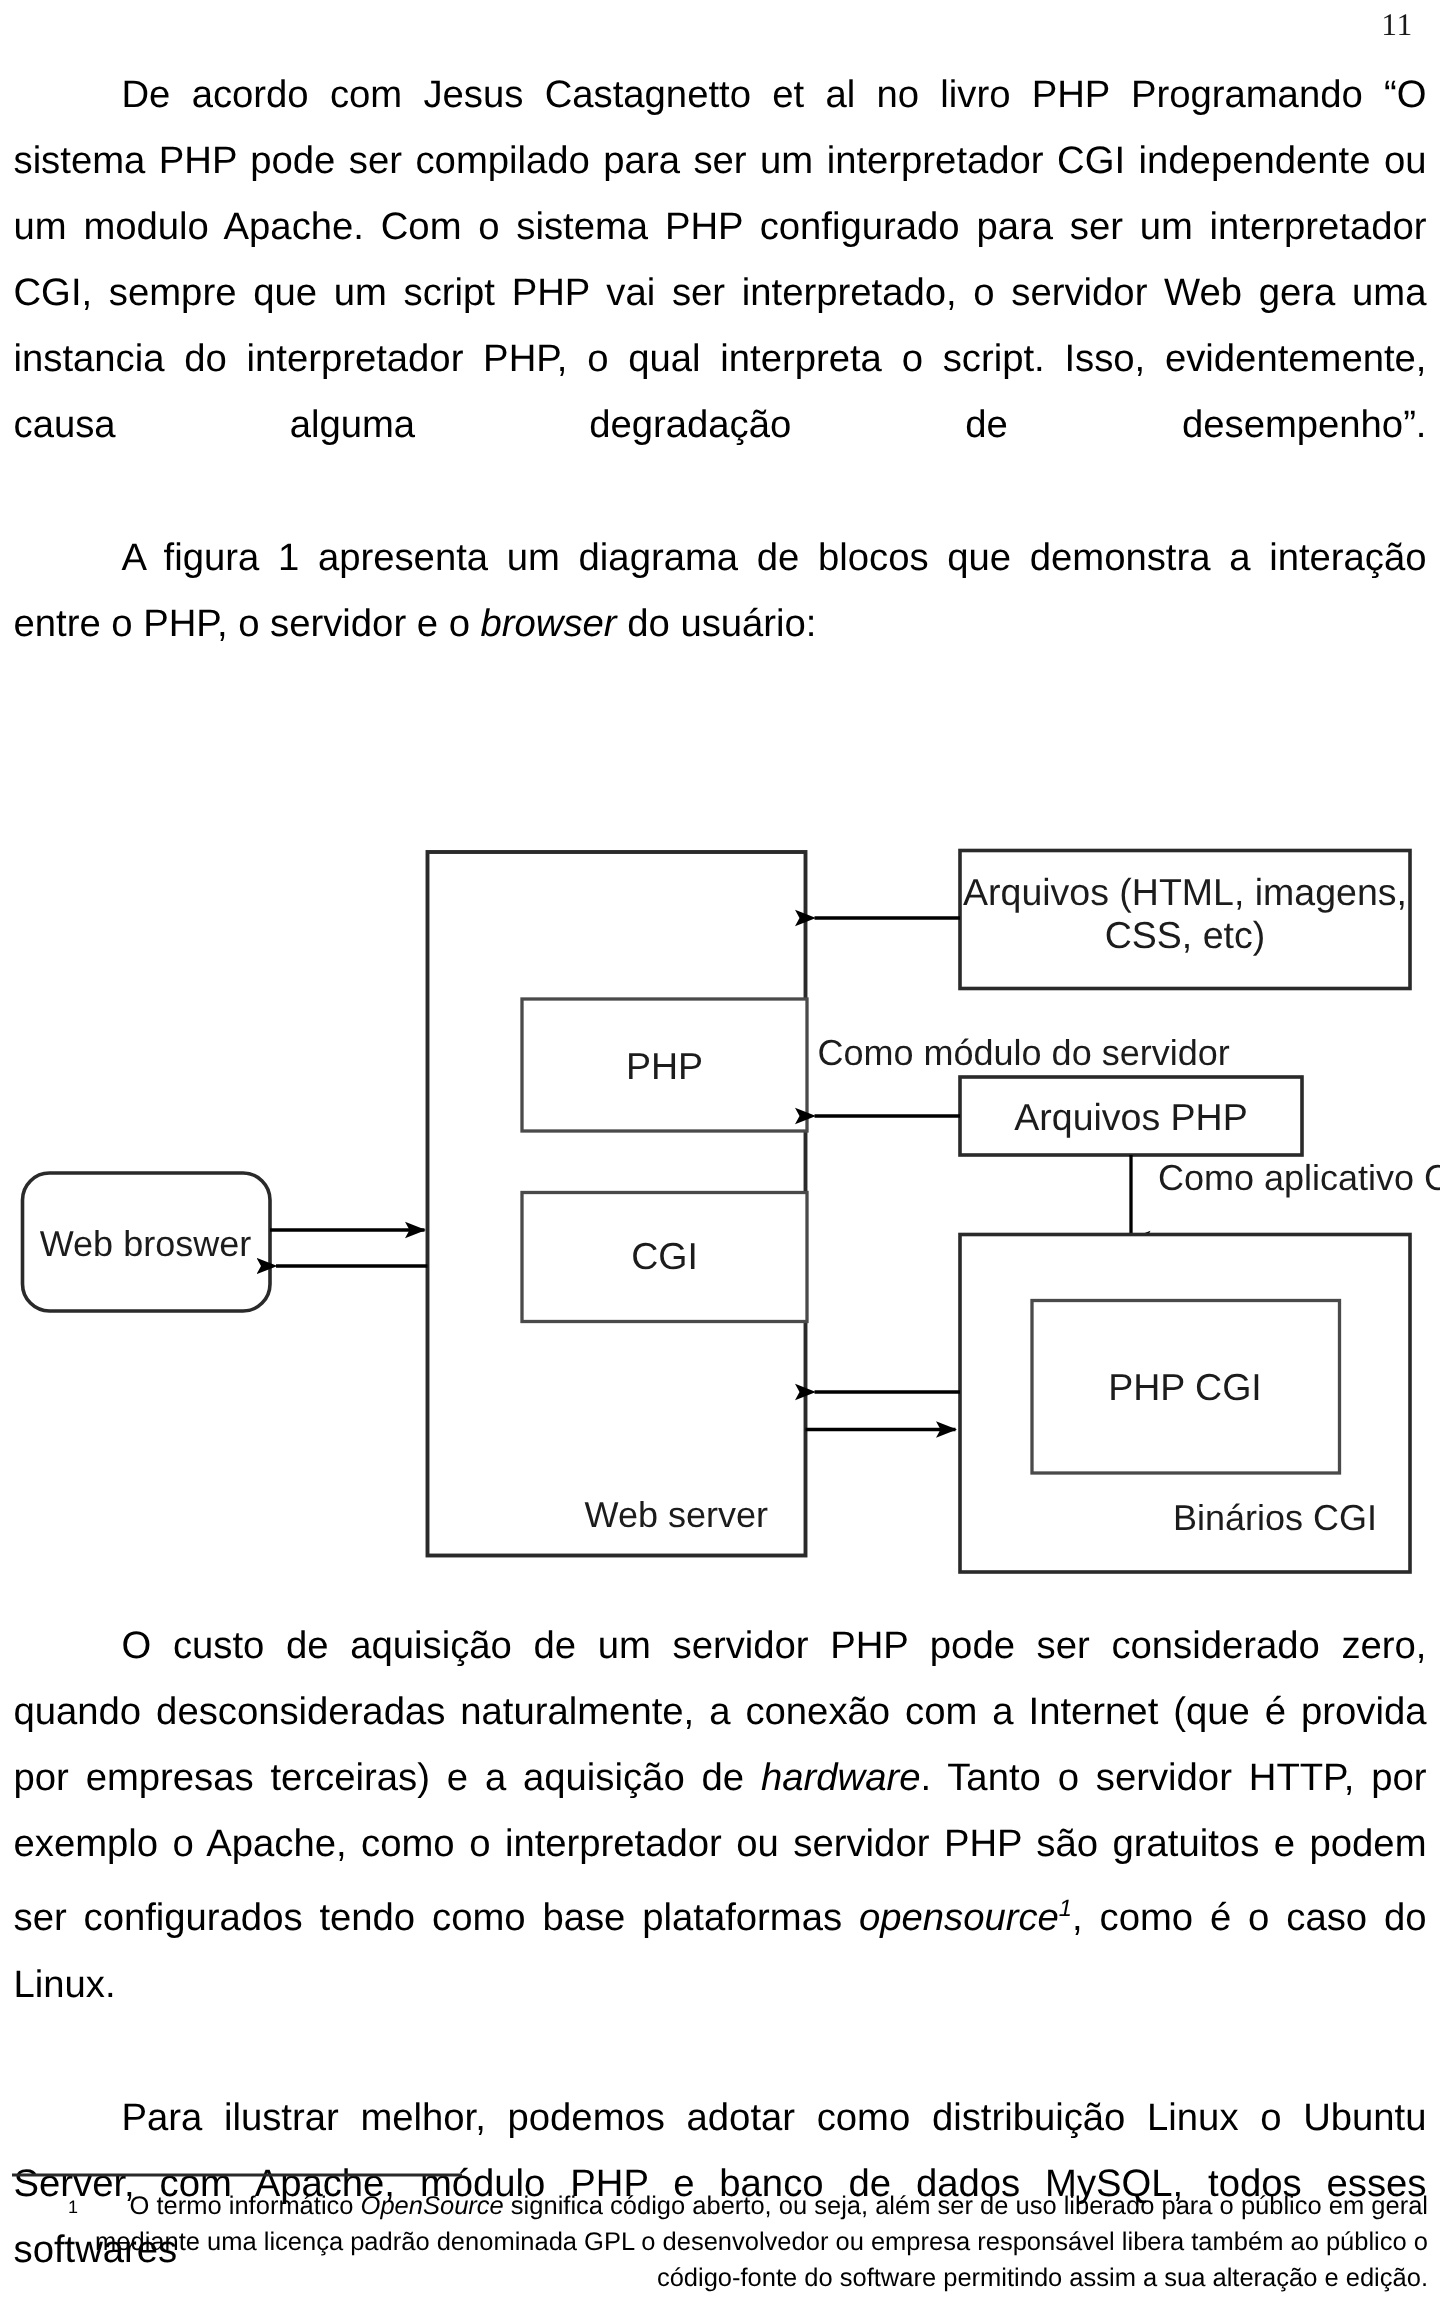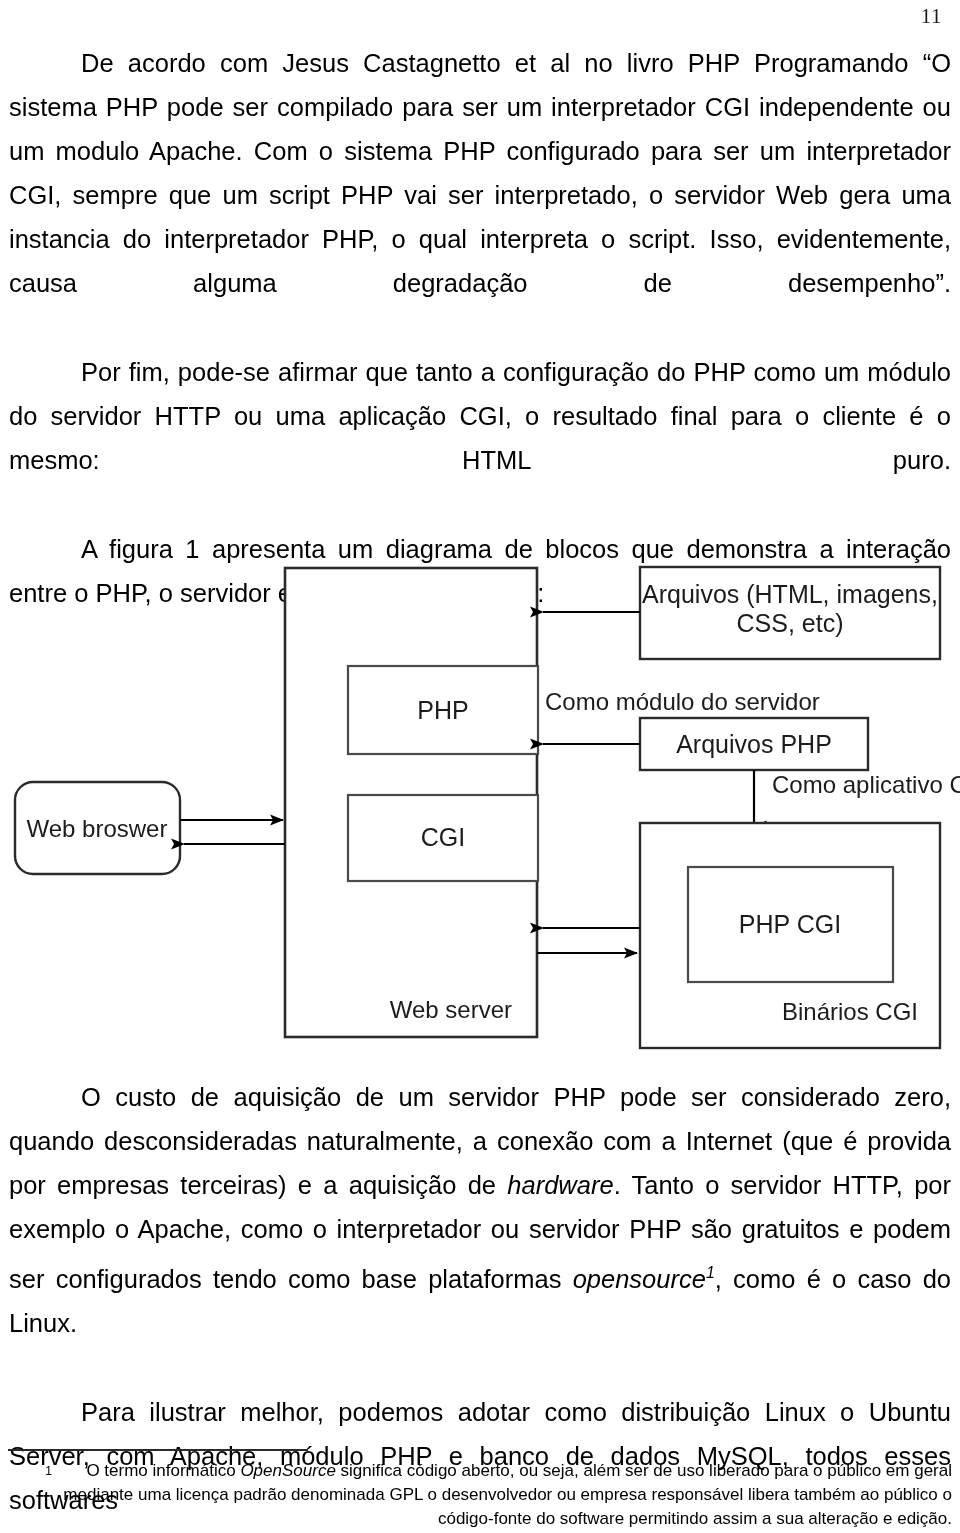--- a/index.html
+++ b/index.html
@@ -128,21 +128,20 @@
 </style>
 </head>
 <body>
 
 <div class="page">
 
   <div class="page-number">11</div>
 
   <div class="body-text block-top">
     <p>De acordo com Jesus Castagnetto et al no livro PHP Programando “O sistema PHP pode ser compilado para ser um interpretador CGI independente ou um modulo Apache. Com o sistema PHP configurado para ser um interpretador CGI, sempre que um script PHP vai ser interpretado, o servidor Web gera uma instancia do interpretador PHP, o qual interpreta o script. Isso, evidentemente, causa alguma degradação de desempenho”.</p>
-    <p>Por fim, pode-se afirmar que tanto a configuração do PHP como um módulo do servidor HTTP ou uma aplicação CGI, o resultado final para o cliente é o mesmo: HTML puro.</p>
     <p class="no-justify"><span>A figura 1 apresenta um diagrama de blocos que demonstra a interação entre o PHP, o servidor e o </span><i>browser</i><span> do usuário:</span></p>
   </div>
 
   <div class="diagram">
     <svg width="960" height="510" viewBox="0 0 960 510" xmlns="http://www.w3.org/2000/svg">
       <defs>
         <marker id="arrowL" markerWidth="14" markerHeight="12" refX="1" refY="6" orient="auto" markerUnits="userSpaceOnUse">
           <path d="M0,6 L14,0.5 L11,6 L14,11.5 Z" fill="#000"></path>
         </marker>
         <marker id="arrowR" markerWidth="14" markerHeight="12" refX="13" refY="6" orient="auto" markerUnits="userSpaceOnUse">

